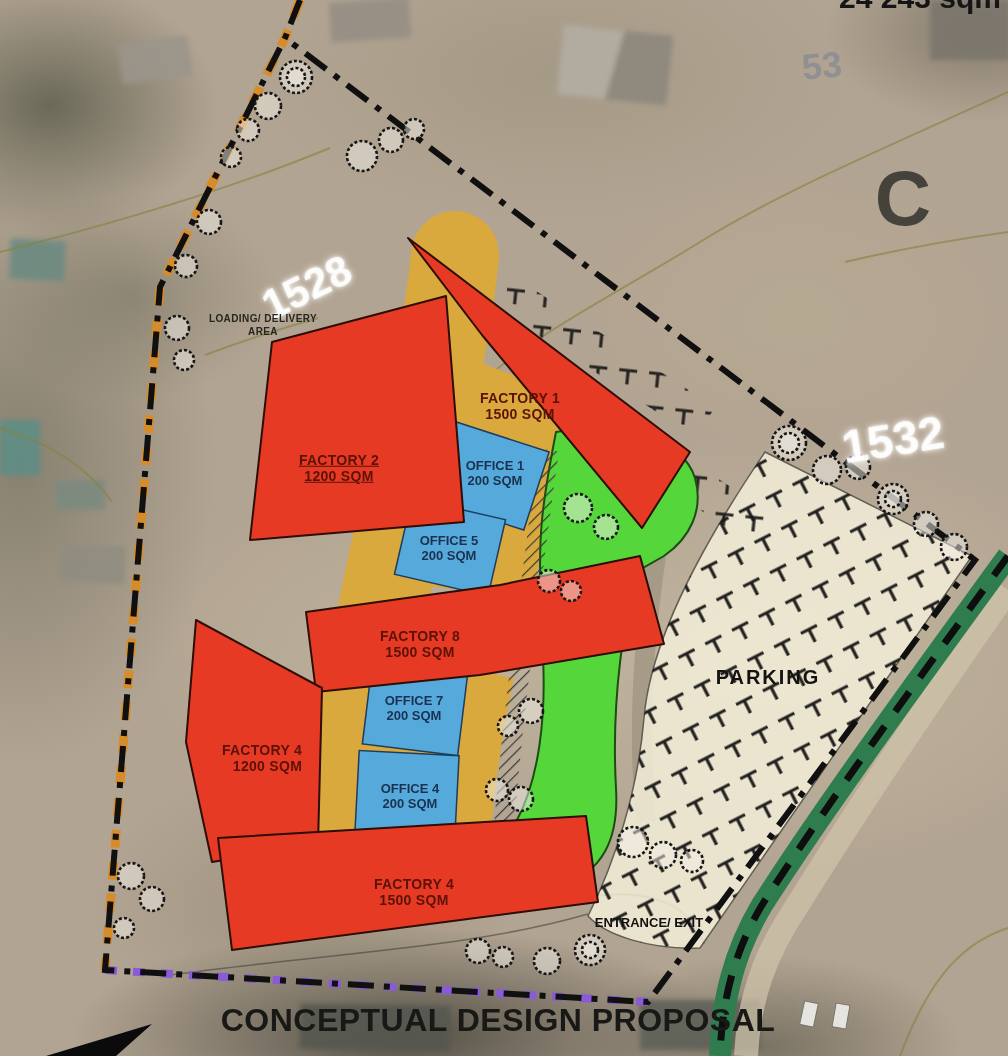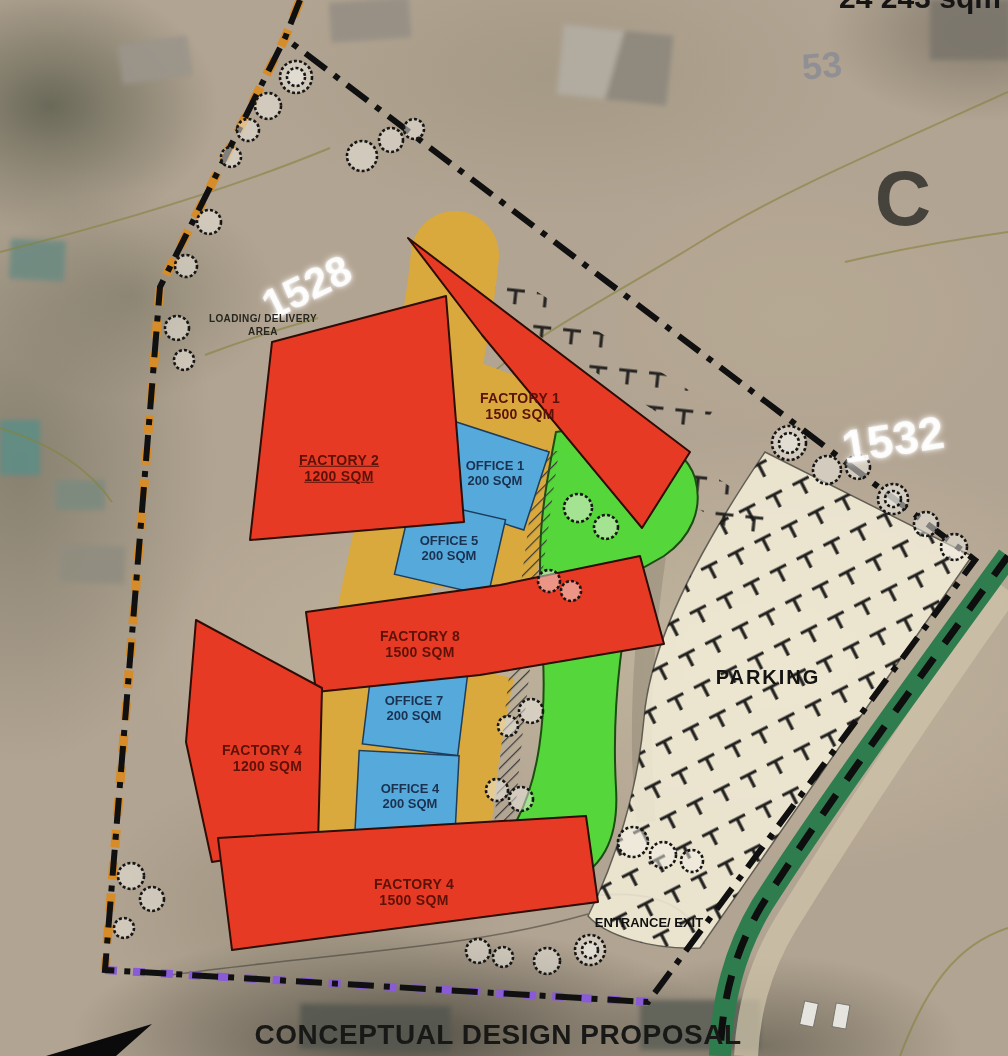--- a/index.html
+++ b/index.html
@@ -24,21 +24,21 @@
   svg.plan{position:absolute;inset:0;}
   .labels{position:absolute;inset:0;pointer-events:none;}
   .lbl{position:absolute;transform:translate(-50%,-50%);text-align:center;
        font-weight:bold;line-height:1.16;white-space:nowrap;}
   .lbl span{display:block;}
   .lbl-factory{font-size:14px;color:#5c1208;letter-spacing:.3px;margin-top:16px;}
   .lbl-office{font-size:13px;color:#1b3150;}
   .lbl-parking{font-size:20px;color:#131313;letter-spacing:2px;}
   .lbl-loading{font-size:10px;color:#26261f;width:128px;white-space:normal;line-height:1.25;letter-spacing:.4px;}
   .lbl-entrance{font-size:13px;color:#101010;width:112px;white-space:normal;}
-  .lbl-proposal{font-size:28px;color:#181816;letter-spacing:.5px;margin-top:14px;}
+  .lbl-proposal{font-size:32px;color:#181816;letter-spacing:.5px;}
   .lbl-sqm{font-size:30px;color:#151515;}
   .lbl-c{font-size:78px;color:#32322d;opacity:.85;font-weight:700;}
   .lbl-white{color:rgba(255,255,255,.8);font-size:42px;
      text-shadow:0 0 7px rgba(255,255,255,.9),0 0 3px rgba(255,255,255,.8);}
   .lbl-53{font-size:36px;color:rgba(112,126,152,.5);}
 </style>
 </head>
 <body>
 
 <div class="stage">

